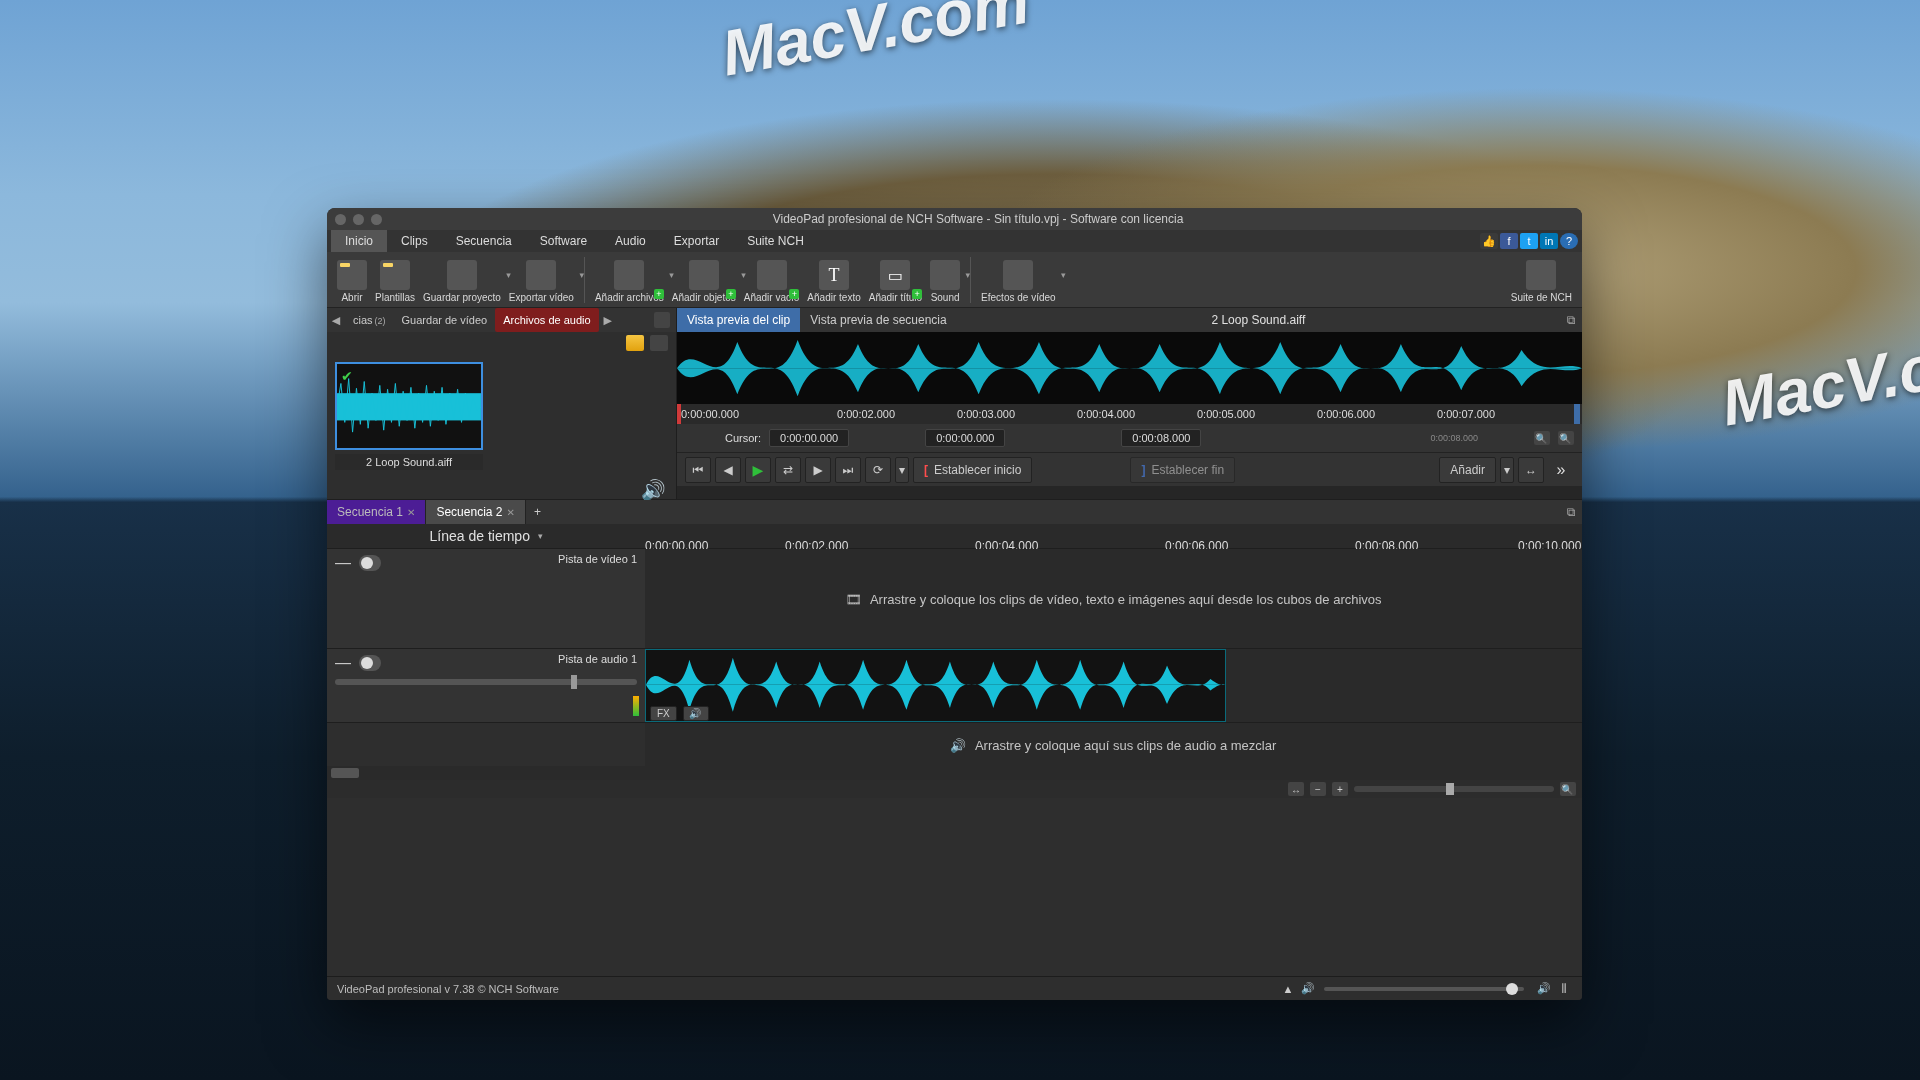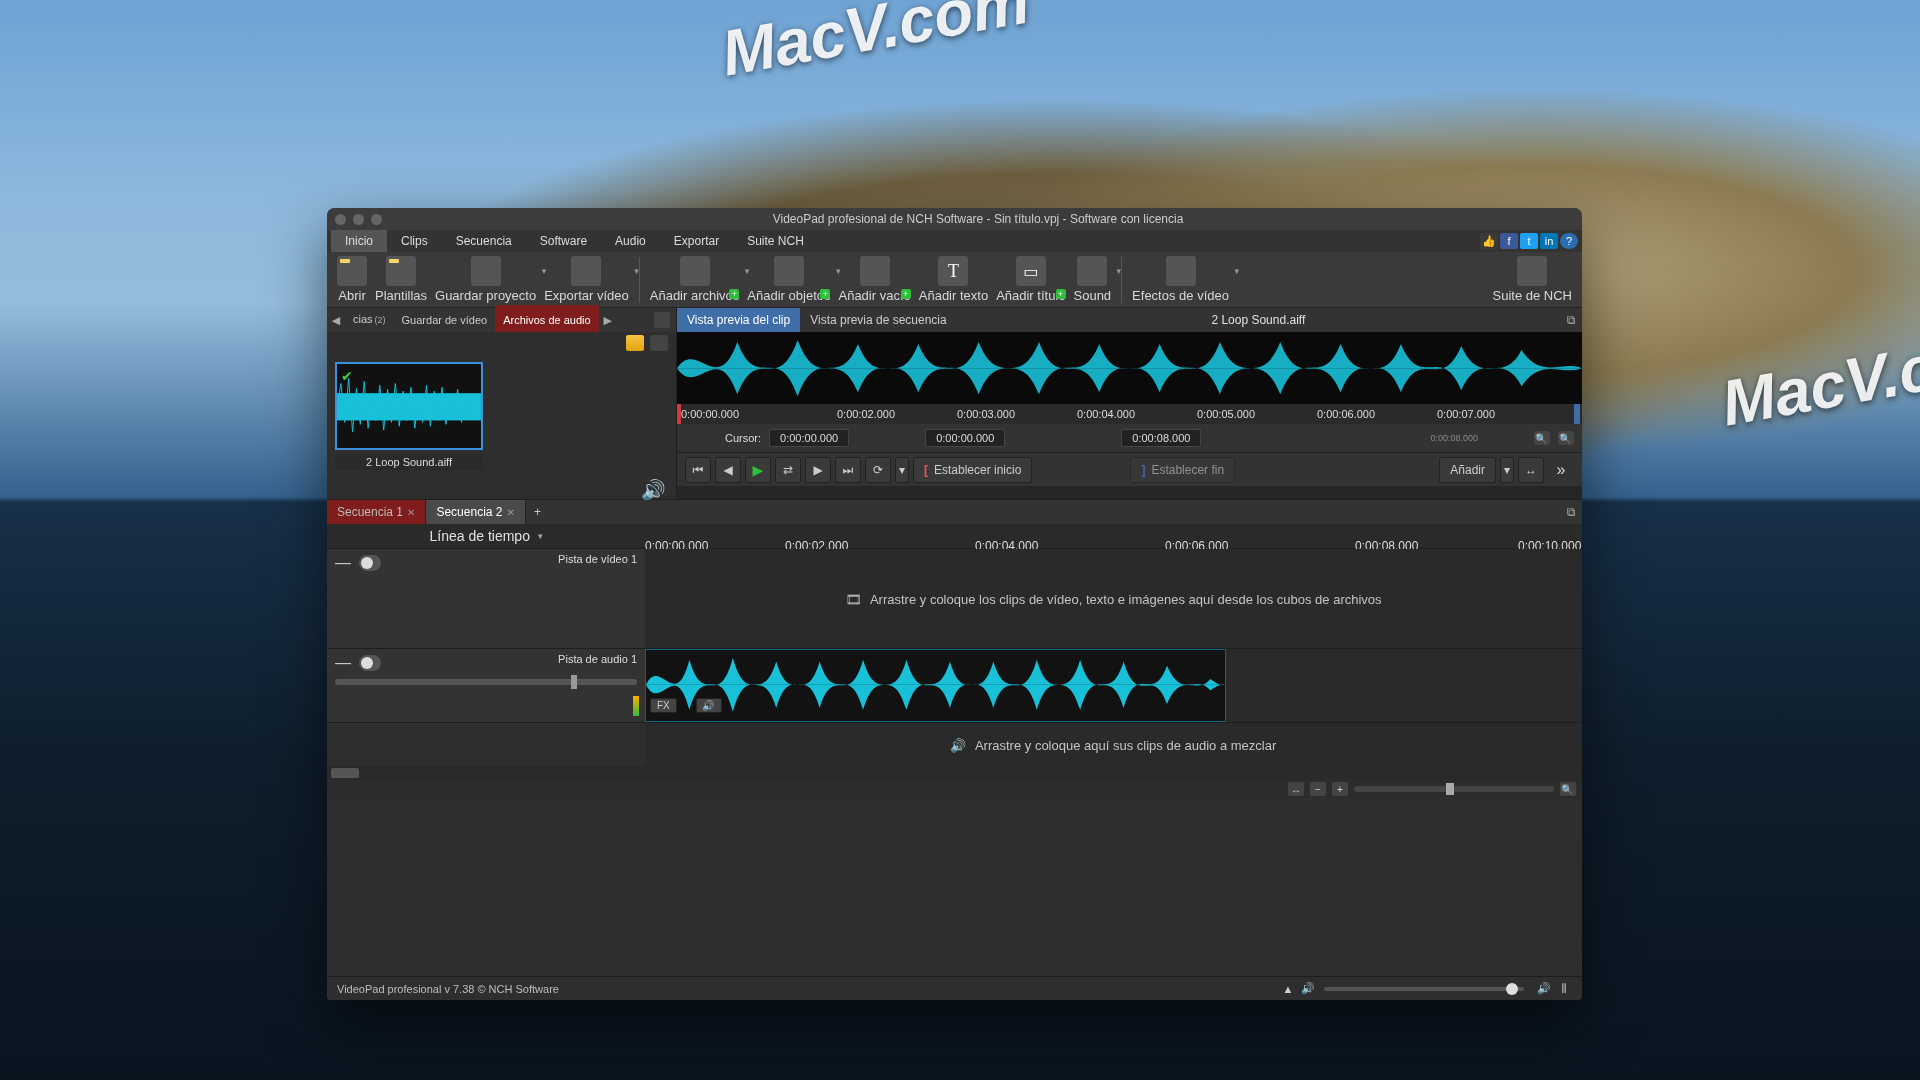--- a/index.html
+++ b/index.html
@@ -42,21 +42,21 @@
 .menubar .spacer { flex:1; }
 .social { width:18px; height:16px; margin-left:2px; display:inline-flex; align-items:center; justify-content:center; font-size:11px; color:#fff; border-radius:2px;}
 .thumb-up{background:#3a3a3a;} .fb{background:#3b5998;} .tw{background:#1da1f2;} .li{background:#0077b5;} .help{background:#2a6db3;border-radius:50%;}
 
 .toolbar {
   height:56px; background:#3a3a3a; display:flex; align-items:flex-end; padding:4px 6px 4px 6px;
   border-bottom:1px solid #222;
 }
 .tbtn { display:flex; flex-direction:column; align-items:center; gap:2px; padding:2px 4px 0; color:#d8d8d8; position:relative;}
 .tbtn .ico { width:30px; height:30px; background:#555; border-radius:3px; display:flex; align-items:center; justify-content:center; }
-.tbtn .lbl { font-size:13px; white-space:nowrap; }
+.tbtn .lbl { font-size:10px; white-space:nowrap; }
 .tsep { width:1px; height:46px; background:#555; margin:0 6px; align-self:center;}
 .tdrop { color:#999; font-size:9px; position:absolute; right:-6px; top:12px;}
 .tbspacer{flex:1;}
 
 
 .ico-folder{background:linear-gradient(180deg,#f5c542 0%,#e2a20e 100%); position:relative;}
 .ico-folder::before{content:"";position:absolute;left:3px;top:3px;width:10px;height:4px;background:#f9d565;border-radius:1px;}
 .ico-save{background:#1a6dc8;}
 .ico-export{background:#1a88c8;}
 .ico-addfile{background:#1a6dc8;}
@@ -68,21 +68,21 @@
 .ico-fx{background:#7a94b0;}
 .ico-suite{background:linear-gradient(180deg,#f5c542,#e28a0e);}
 .plus-badge{position:absolute;right:4px;bottom:4px;width:10px;height:10px;background:#2fbf3a;border-radius:2px;color:#fff;font-size:9px;line-height:10px;text-align:center;}
 
 
 .work { flex:1; display:flex; flex-direction:column; }
 .upper { height:192px; display:flex; border-bottom:1px solid #1e1e1e; }
 .binpanel { width:350px; background:#2e2e2e; display:flex; flex-direction:column; border-right:1px solid #1e1e1e;}
 .bin-tabs { height:24px; display:flex; align-items:center; background:#333; font-size:11px; color:#ccc;}
 .bin-tabs .arrow{width:18px;text-align:center;color:#aaa;}
-.bin-tabs .tab{padding:0 8px;line-height:31px;}
+.bin-tabs .tab{padding:0 8px;line-height:24px;}
 .bin-tabs .tab.active{background:#7f1d1d;color:#fff;border-radius:2px;}
 .bin-tabs .sup{font-size:9px;color:#aaa;margin-left:2px;}
 .bin-tabs .icons{margin-left:auto;display:flex;gap:6px;padding-right:6px;}
 .bin-tabs .sm{width:16px;height:16px;background:#444;border-radius:2px;}
 .bin-body{flex:1;padding:8px;display:flex;align-items:flex-start; position:relative;}
 .clip-thumb{width:148px;}
 .clip-thumb .img{height:88px;border:2px solid #3e8fe0;background:#111;position:relative;overflow:hidden;}
 .clip-thumb .img .chk{position:absolute;left:4px;top:4px;color:#3fcf4a;font-size:14px;}
 .clip-thumb .name{text-align:center;font-size:11px;margin-top:4px;background:#2a2a2a;padding:2px 0;}
 .bin-foot{height:26px;display:flex;align-items:center;justify-content:flex-end;padding:0 10px;color:#666;}
@@ -106,21 +106,21 @@
 .pbtn.wide{width:auto;padding:0 10px;gap:6px;}
 .pbtn .red{color:#ff4d4d;font-weight:bold;}
 .pbtn .blue{color:#4d8dff;font-weight:bold;}
 .tr-sp{flex:1;}
 
 
 .wave{position:absolute;inset:0;}
 
 
 .seq-tabs{height:24px;background:#333;display:flex;align-items:center;font-size:12px;}
-.seq-tabs .tab{padding:0 10px;line-height:24px;color:#bbb;background:#7f1d1d;border-right:1px solid #222;}
+.seq-tabs .tab{padding:0 10px;line-height:24px;color:#bbb;background:#4c1d95;border-right:1px solid #222;}
 .seq-tabs .tab.active{background:#4a4a4a;color:#fff;}
 .seq-tabs .close{margin-left:4px;color:#999;font-size:10px;}
 .seq-tabs .add{padding:0 8px;color:#ccc;}
 .seq-tabs .sp{flex:1;}
 .seq-tabs .pop{width:22px;text-align:center;color:#aaa;}
 
 .tl-ruler{height:24px;background:#2a2a2a;display:flex;align-items:center;}
 .tl-ruler .label{width:318px;text-align:center;font-size:14px;color:#e0e0e0;display:flex;align-items:center;justify-content:center;gap:8px;}
 .tl-ruler .label .drop{font-size:9px;color:#aaa;}
 .tl-ruler .ticks{flex:1;position:relative;font-size:12px;color:#ddd;}
@@ -133,21 +133,21 @@
 .track .lane{flex:1;background:#2a2a2a;position:relative;}
 .vtrack{height:100px;}
 .atrack1{height:74px;}
 .atrack2{height:44px;}
 .hint{position:absolute;left:0;right:0;top:50%;transform:translateY(-50%);text-align:center;color:#c4c4c4;font-size:13px;display:flex;align-items:center;justify-content:center;gap:8px;}
 .tog{width:22px;height:16px;border-radius:8px;background:#555;position:relative;}
 .tog::after{content:"";position:absolute;width:12px;height:12px;border-radius:50%;background:#ddd;top:2px;left:2px;}
 .minus{color:#ccc;font-size:16px;}
 .vol-slider{height:6px;background:#555;border-radius:3px;margin-top:6px;position:relative;}
 .vol-slider .knob{position:absolute;width:6px;height:14px;background:#999;top:-4px;left:78%;}
-.fx-chip{position:absolute;left:4px;bottom:8px;display:flex;gap:19px;}
+.fx-chip{position:absolute;left:4px;bottom:0;display:flex;gap:6px;}
 .chip{background:#444;border:1px solid #222;padding:1px 6px;font-size:10px;color:#ccc;border-radius:2px;}
 
 .aclip{position:absolute;left:0;top:0;bottom:0;width:62%;background:#121212;border:1px solid #0a6a7a;overflow:hidden;}
 
 
 .tl-foot{height:18px;background:#2c2c2c;display:flex;align-items:center;gap:6px;padding:0 6px;}
 .tl-foot .sp{flex:1;}
 .zicon{width:16px;height:14px;background:#444;border-radius:2px;display:flex;align-items:center;justify-content:center;font-size:10px;color:#ccc;}
 .zbar{flex:0 0 200px;height:6px;background:#444;border-radius:3px;position:relative;}
 .zbar .knob{position:absolute;width:8px;height:12px;background:#aaa;top:-3px;left:46%;}

